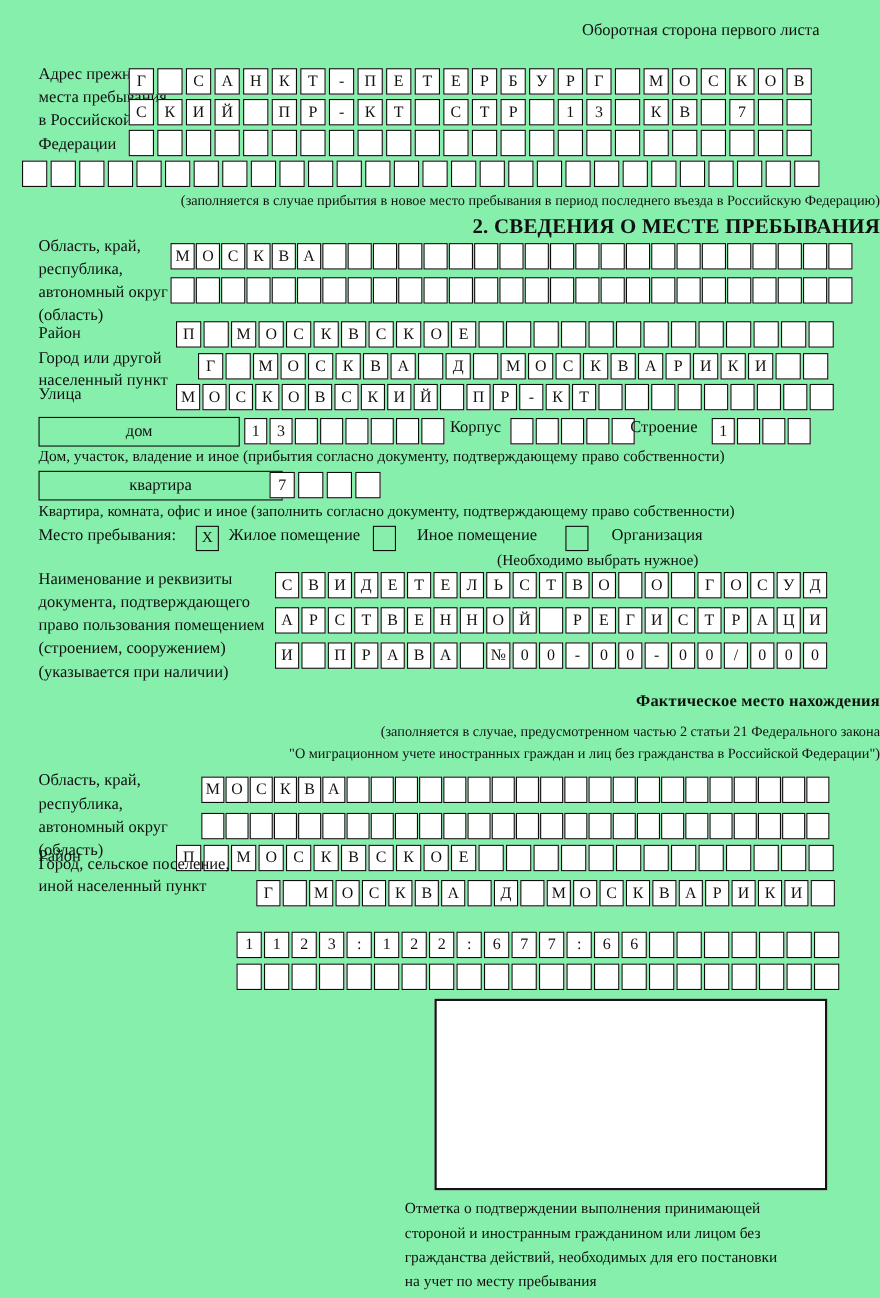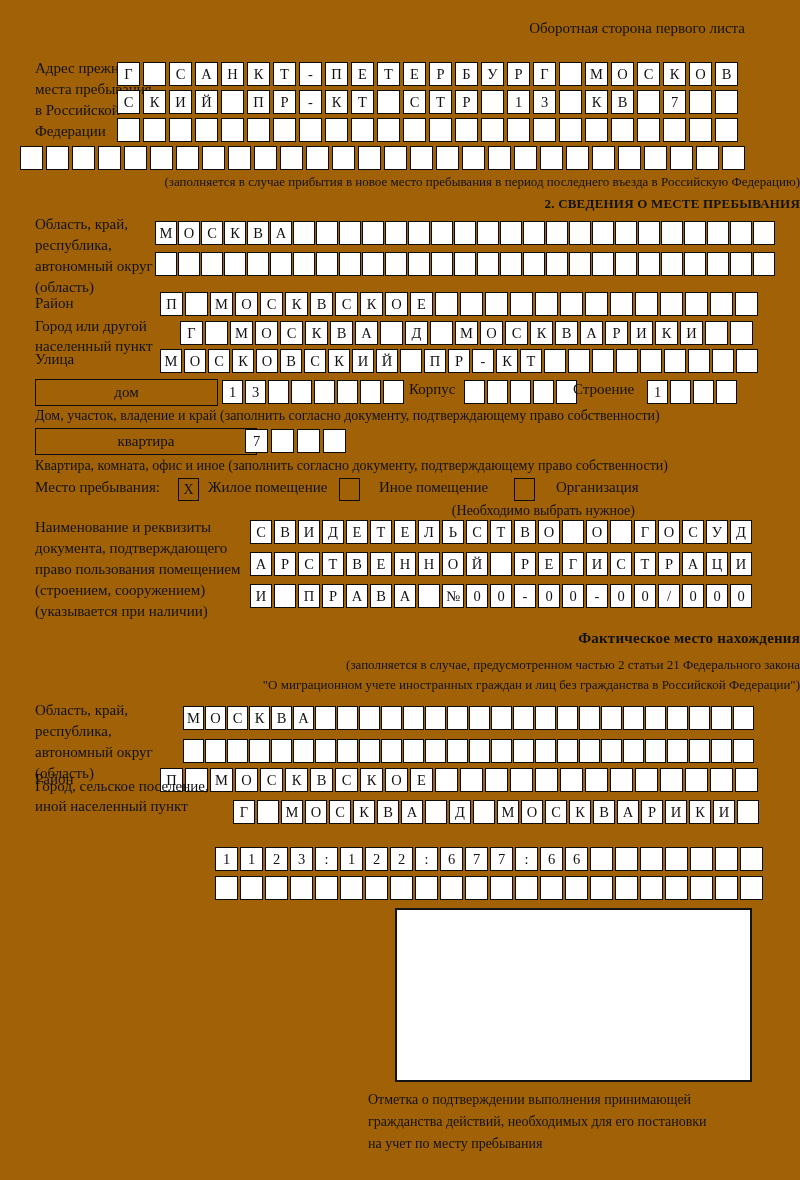--- a/index.html
+++ b/index.html
@@ -1,23 +1,23 @@
 <!DOCTYPE html>
 <html><head>
 <meta charset="utf-8">
 <style>
   html,body{margin:0;padding:0;background:#fff}
-  .page{position:relative;width:800px;height:1180px;background:#a16207;color:#111;
+  .page{position:relative;width:800px;height:1180px;background:#86efac;color:#111;
         font-family:"Liberation Serif","DejaVu Serif",serif;font-size:15px;overflow:hidden}
   .abs{position:absolute}
   .lbl{line-height:21px}
   .center{left:0;right:0;text-align:right}
   .cap{font-size:13px}
   .cap14{font-size:14px}
-  .title{font-weight:bold;font-size:13px;letter-spacing:.2px}
+  .title{font-weight:bold;font-size:19px;letter-spacing:.2px}
   .boxrow{display:flex;gap:var(--gap,3px)}
   .cell{flex:none;width:var(--cw,23px);height:var(--ch,24px);border:1.6px solid #0c0c0c;
         box-sizing:border-box;display:flex;align-items:center;justify-content:center;
         font-size:14.5px;background:#fff}
   .bigbox{border:1.6px solid #0c0c0c;box-sizing:border-box;height:27px;
           display:flex;align-items:center;justify-content:center}
   .cb{width:21px;height:23px;border:1.7px solid #0c0c0c;box-sizing:border-box;
       display:flex;align-items:center;justify-content:center;font-size:14px}
   .stamp{border:2px solid #141414;box-sizing:border-box;background:#fff}
   .stampcap{line-height:22px;font-size:14px}
@@ -305,21 +305,21 @@
       <span class="cell"></span>
       <span class="cell"></span>
     </div>
   <div class="abs" style="left:573px;top:381px">Строение</div>
   <div class="abs boxrow" style="left:647px;top:380px;--cw:21px;--gap:2px">
       <span class="cell">1</span>
       <span class="cell"></span>
       <span class="cell"></span>
       <span class="cell"></span>
     </div>
-  <div class="abs cap14" style="left:35px;top:408px">Дом, участок, владение и край (заполнить согласно документу, подтверждающему право собственности)</div>
+  <div class="abs cap14" style="left:35px;top:408px">Дом, участок, владение и иное (прибытия согласно документу, подтверждающему право собственности)</div>
 
   <div class="abs bigbox" style="left:35px;top:428px;width:222px">квартира</div>
   <div class="abs boxrow" style="left:245px;top:429px">
       <span class="cell">7</span>
       <span class="cell"></span>
       <span class="cell"></span>
       <span class="cell"></span>
     </div>
   <div class="abs cap14" style="left:35px;top:458px">Квартира, комната, офис и иное (заполнить согласно документу, подтверждающему право собственности)</div>
 
@@ -564,17 +564,18 @@
       <span class="cell"></span>
       <span class="cell"></span>
       <span class="cell"></span>
       <span class="cell"></span>
       <span class="cell"></span>
     </div>
 
   <div class="abs stamp" style="left:395px;top:908px;width:357px;height:174px"></div>
   <div class="abs stampcap" style="left:368px;top:1089px;width:415px">
     <div>Отметка о подтверждении выполнения принимающей</div>
+    <div>стороной и иностранным гражданином или лицом без</div>
     <div>гражданства действий, необходимых для его постановки</div>
     <div>на учет по месту пребывания</div>
   </div>
 
 </div>
 
 </body></html>

